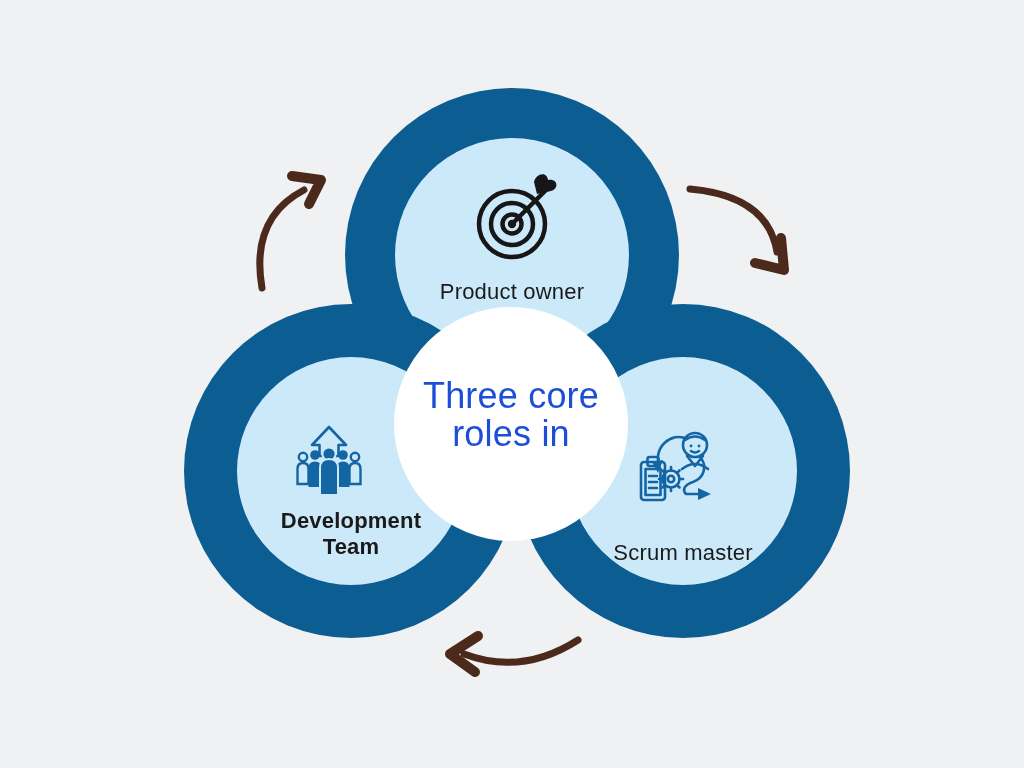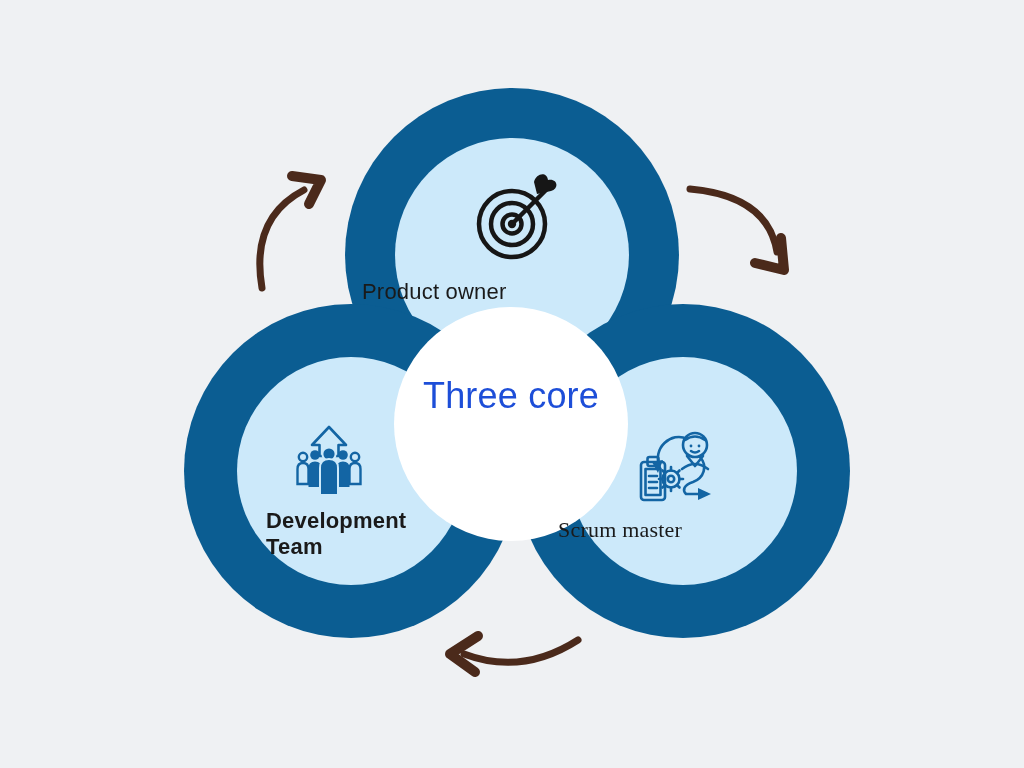--- a/index.html
+++ b/index.html
@@ -13,26 +13,26 @@
   .ring{background:var(--ring-blue,#0b5d92);}
   .inner{background:var(--inner-blue,#cce9fa);}
   #top-outer{left:345px;top:88px;width:334px;height:334px;}
   #top-inner{left:395px;top:138px;width:234px;height:234px;}
   #left-outer{left:184px;top:304px;width:334px;height:334px;}
   #left-inner{left:237px;top:357px;width:228px;height:228px;}
   #right-outer{left:516px;top:304px;width:334px;height:334px;}
   #right-inner{left:569px;top:357px;width:228px;height:228px;}
   #center-circle{left:394px;top:307px;width:234px;height:234px;background:var(--center-white,#ffffff);}
   .label{
-    position:absolute;color:var(--text-dark,#1a1a1a);
+    position:absolute;text-align:center;color:var(--text-dark,#1a1a1a);
     font-size:22px;line-height:26px;letter-spacing:.2px;
   }
   #label-top{left:362px;top:279px;width:300px;}
   #label-left{left:266px;top:508px;width:170px;font-weight:bold;}
-  #label-right{left:558px;top:517px;width:250px;font-family:Liberation Serif, serif;}
+  #label-right{left:558px;top:540px;width:250px;}
   #center-title{
     position:absolute;left:401px;top:377px;width:220px;text-align:center;
     color:#1d4ed8;font-size:36px;line-height:38px;letter-spacing:.2px;
   }
   .iconwrap{position:absolute;}
   #icon-target{left:470px;top:172px;color:#161616;}
   #icon-team{left:294px;top:424px;color:var(--icon-blue,#1365a4);}
   #icon-scrum{left:638px;top:420px;color:var(--icon-blue,#1365a4);}
   .arrow{position:absolute;color:var(--arrow-brown,#4b2a1b);}
   #arrow-top-left{left:248px;top:160px;}
@@ -47,20 +47,21 @@
   <div id="top-outer" class="circle ring"></div>
   <div id="top-inner" class="circle inner"></div>
   <div id="left-outer" class="circle ring"></div>
   <div id="left-inner" class="circle inner"></div>
   <div id="right-outer" class="circle ring"></div>
   <div id="right-inner" class="circle inner"></div>
   <div id="center-circle" class="circle"></div>
 
   <div id="center-title">
     <div>Three core</div>
+    <div>roles in</div>
   </div>
 
   <div id="label-top" class="label">Product owner</div>
   <div id="label-left" class="label">Development Team</div>
   <div id="label-right" class="label">Scrum master</div>
 
   <div id="icon-target" class="iconwrap">
     <svg width="92" height="92" viewBox="0 0 92 92">
       <g fill="none" stroke="currentColor" stroke-width="4.5">
         <circle cx="42" cy="52" r="33"></circle>

